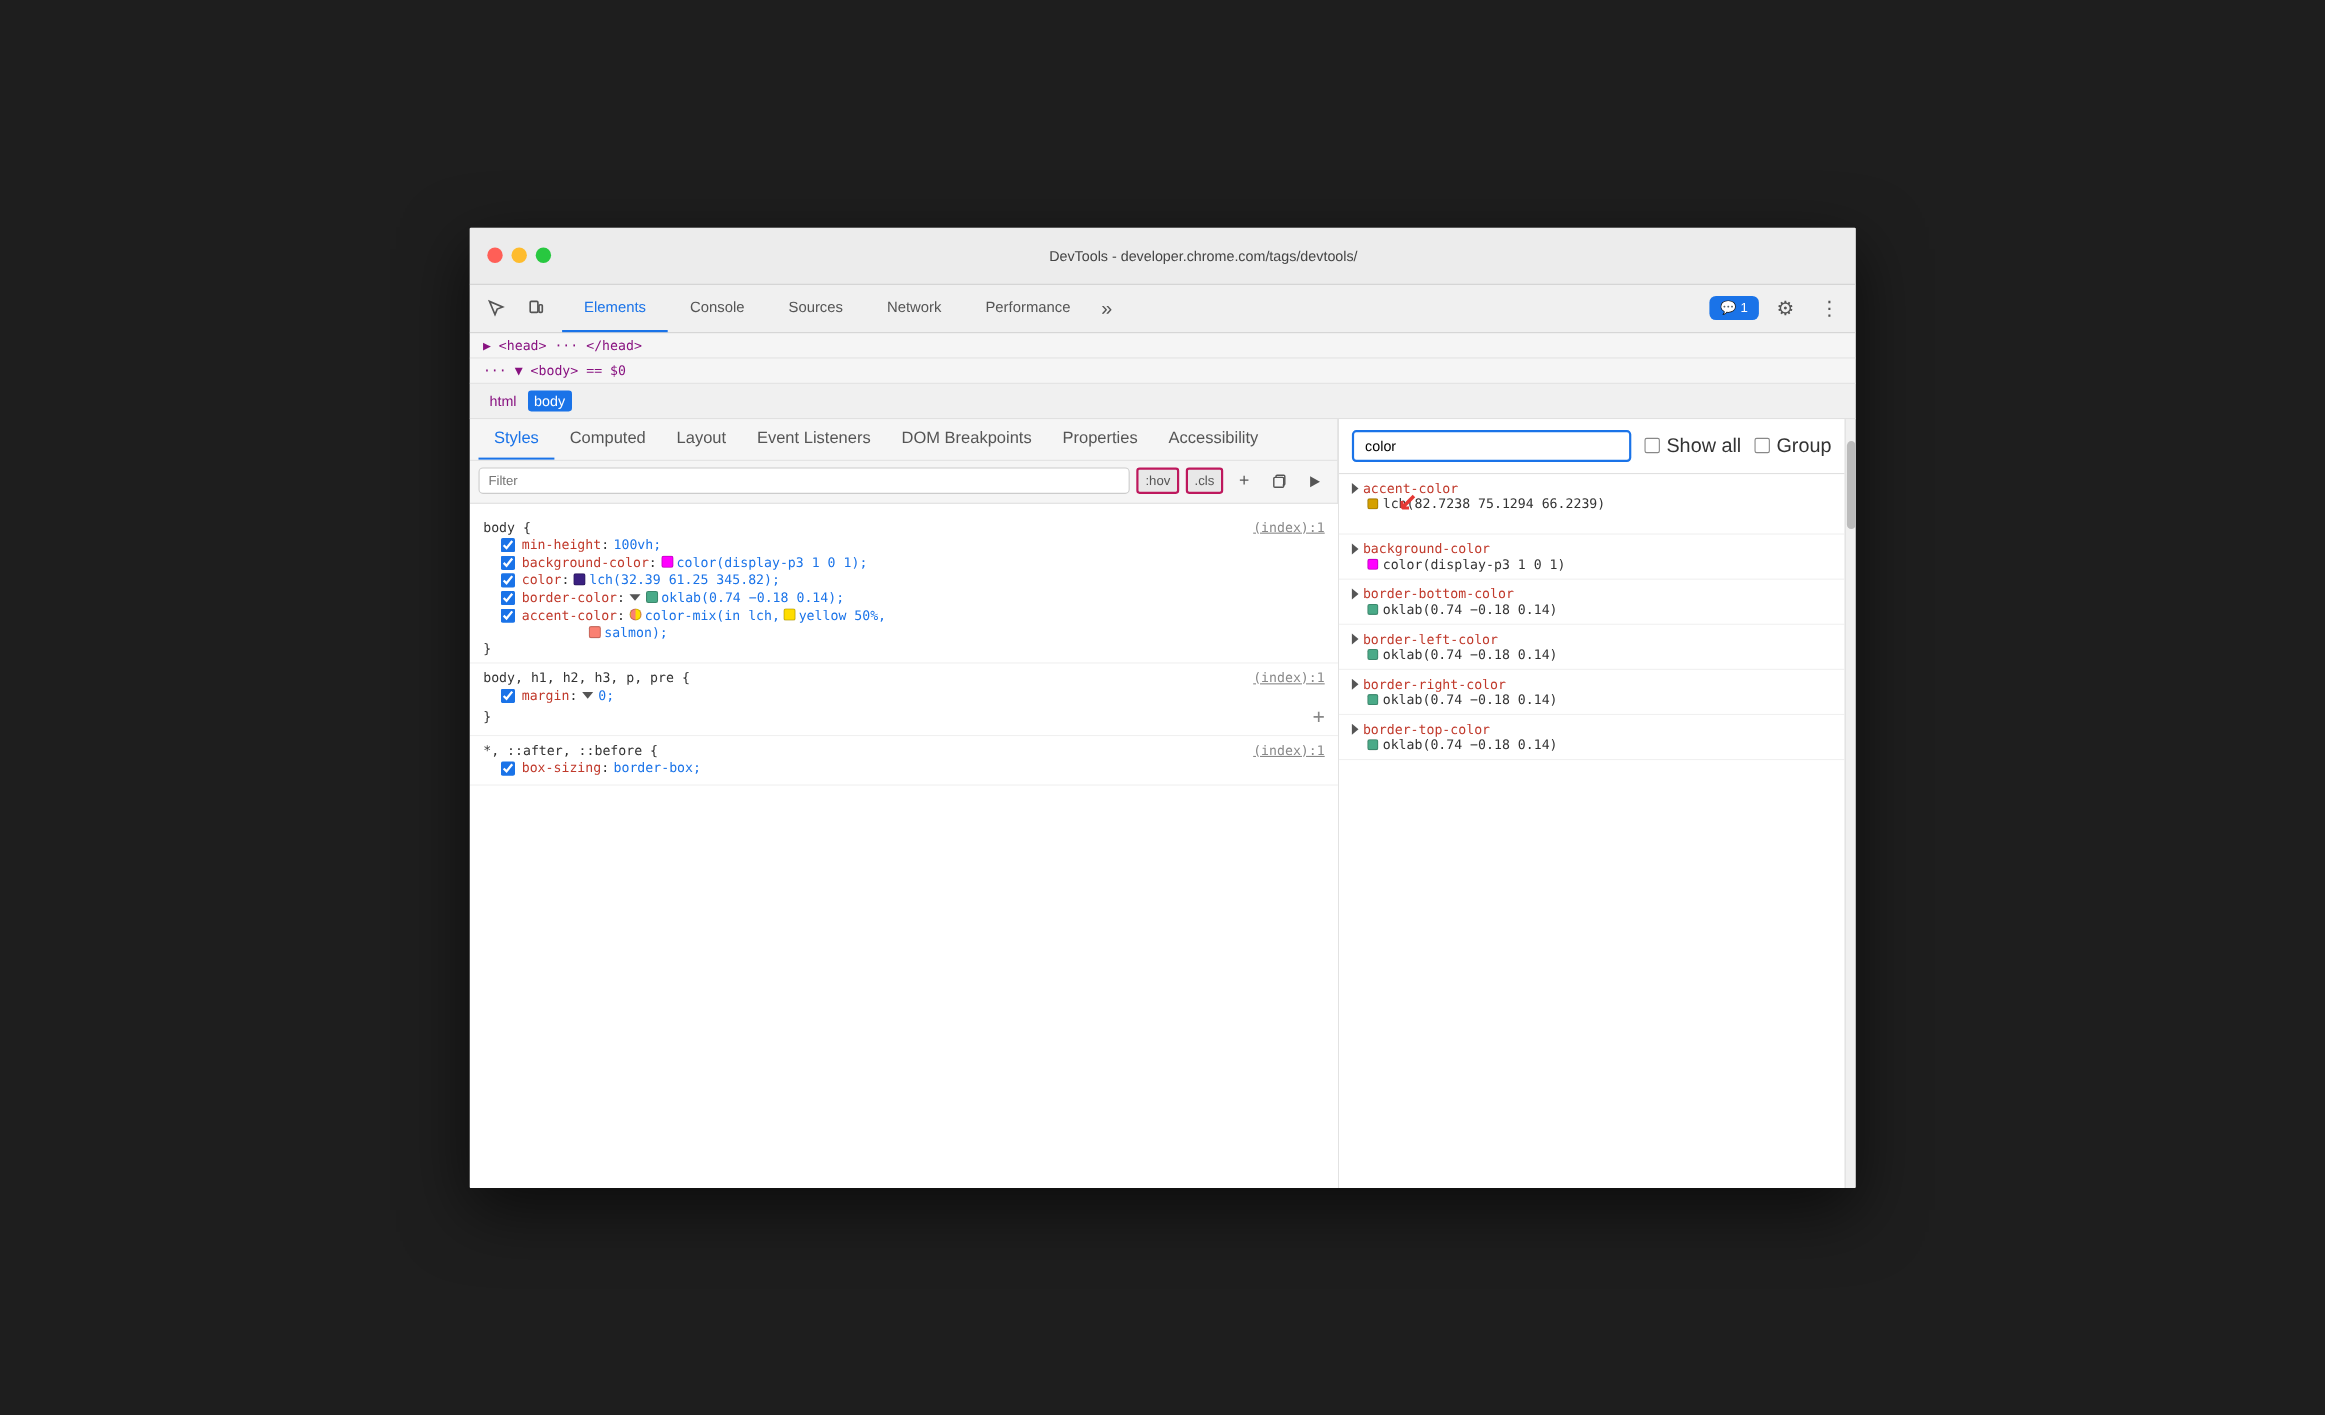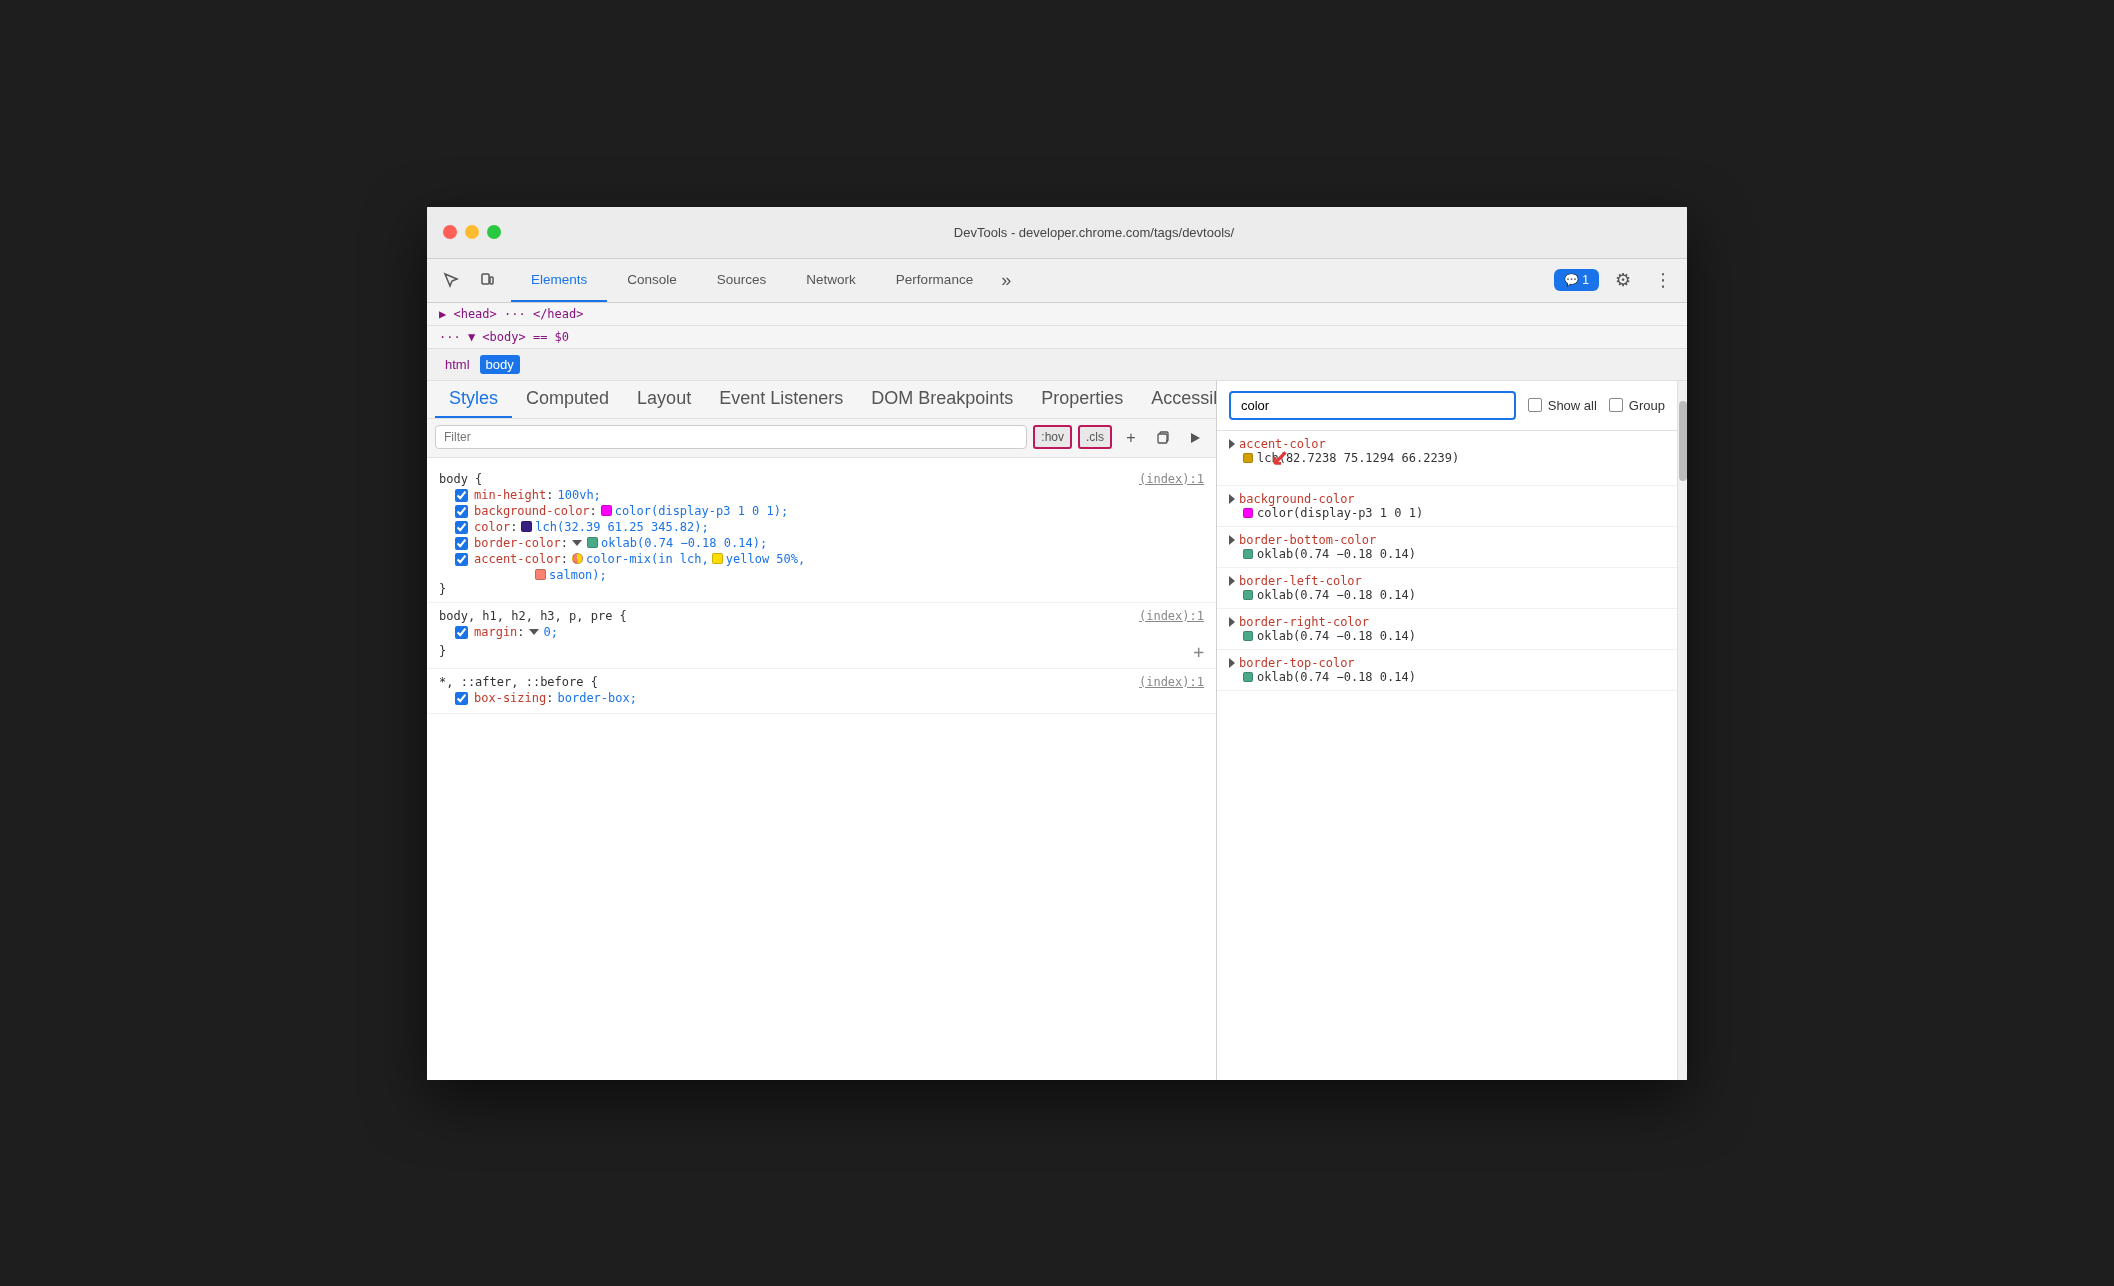--- a/index.html
+++ b/index.html
@@ -195,21 +195,21 @@
       height: 38px;
       padding: 0 8px;
       flex-shrink: 0;
       overflow-x: auto;
     }
     .styles-tab {
       padding: 0 14px;
       height: 100%;
       display: flex;
       align-items: center;
-      font-size: 18px;
+      font-size: 15px;
       color: #555;
       cursor: pointer;
       border-bottom: 2px solid transparent;
       white-space: nowrap;
     }
     .styles-tab.active {
       color: #1a73e8;
       border-bottom: 2px solid #1a73e8;
     }
 
@@ -345,21 +345,21 @@
       border: 2px solid #1a73e8;
       border-radius: 4px;
       padding: 5px 10px;
       font-size: 13px;
       outline: none;
     }
     .computed-checkbox-group {
       display: flex;
       align-items: center;
       gap: 6px;
-      font-size: 13px;
+      font-size: 18px;
       color: #333;
       cursor: pointer;
     }
     .computed-checkbox {
       width: 14px;
       height: 14px;
       border: 1.5px solid #888;
       border-radius: 2px;
       background: white;
       flex-shrink: 0;

